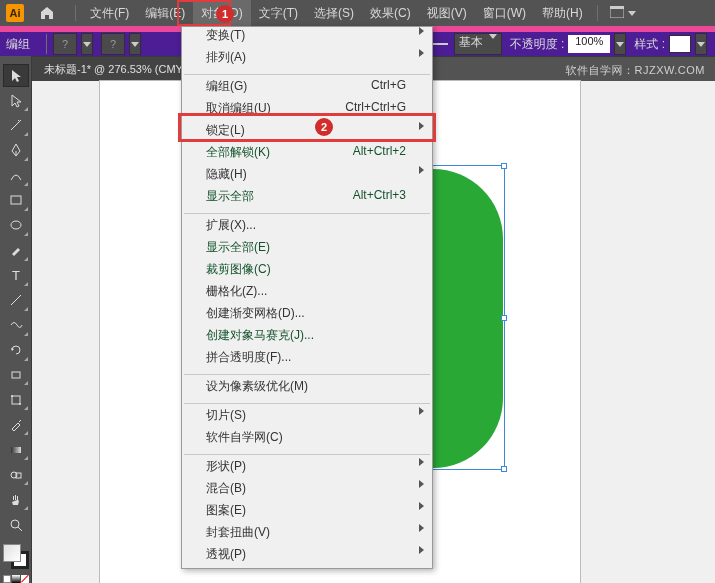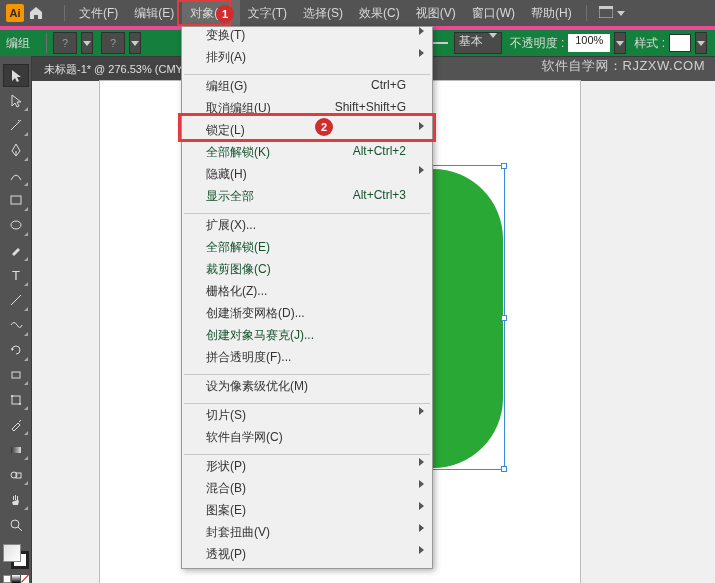--- a/index.html
+++ b/index.html
@@ -1,34 +1,34 @@
 <!DOCTYPE html>
 <html><head>
 <meta charset="utf-8">
 <style>
 *{margin:0;padding:0;box-sizing:border-box;font-family:"Microsoft YaHei",sans-serif;-webkit-font-smoothing:antialiased}
 body{width:715px;height:583px;background:#fff;overflow:hidden;position:relative}
 .menubar{height:26px;background:#535353;display:flex;align-items:center;padding-left:6px;color:#d8d8d8;font-size:12px}
-.ai-logo{width:18px;height:18px;background:#f79500;color:#3a2709;display:flex;align-items:center;justify-content:center;font-weight:bold;font-size:11px;border-radius:2px;margin-right:4px}
+.ai-logo{width:18px;height:18px;background:#f79500;color:#3a2709;display:flex;align-items:center;justify-content:center;font-weight:bold;font-size:11px;border-radius:2px;margin-right:15px}
 .home-icon{width:16px;height:16px;margin-right:14px;display:flex;align-items:center;justify-content:center}
 .menu-item{padding:0 8px;height:26px;display:flex;align-items:center;cursor:default;position:relative}
 .menu-item.active{background:#6a6a6a}
 .menu-sep{width:1px;height:16px;background:#6f6f6f;margin:0 6px}
 .extra-icon{width:14px;height:14px;margin-left:6px}
-.optbar{height:30px;background:#15803d;display:flex;align-items:center;padding-left:6px;color:#d8d8d8;font-size:12px;border-top:4px solid #ec4899}
+.optbar{height:30px;background:#4c1d95;display:flex;align-items:center;padding-left:6px;color:#d8d8d8;font-size:12px;border-top:6px solid #ec4899}
 .opt-label{margin-right:10px}
 .opt-box{width:24px;height:22px;background:#4a4a4a;border:1px solid #2f2f2f;margin-right:4px;display:flex;align-items:center;justify-content:center;color:#999;font-size:11px}
 .opt-drop{width:12px;height:22px;background:#4a4a4a;border:1px solid #2f2f2f;margin-right:8px;display:flex;align-items:center;justify-content:center}
 .opt-sep{width:1px;height:20px;background:#6f6f6f;margin:0 6px}
 .basic-drop{display:flex;align-items:flex-start;background:#4a4a4a;border:1px solid #2f2f2f;height:22px;padding:0 4px;margin-right:8px}
 .opacity-input{background:#fff;color:#222;width:42px;height:18px;font-size:11px;text-align:center;margin:0 4px}
 .style-swatch{width:22px;height:18px;background:#fff;border:1px solid #2f2f2f;margin:0 4px}
 .tabbar{height:25px;background:#535353;display:flex;align-items:center;padding-left:30px;color:#d8d8d8;font-size:11px;border-top:1px solid #3a3a3a}
 .doc-tab{background:#434343;height:25px;padding:0 14px;display:flex;align-items:center;color:#e0e0e0}
-.watermark{position:absolute;right:10px;top:57px;color:#cfcfcf;font-size:13px;letter-spacing:.5px}
+.watermark{position:absolute;right:10px;top:63px;color:#cfcfcf;font-size:11px;letter-spacing:.5px}
 .toolbar{position:absolute;left:0;top:56px;width:32px;height:527px;background:#535353;border-right:1px solid #3a3a3a;padding-top:8px;display:flex;flex-direction:column;align-items:center;gap:2px}
 .tool{width:26px;height:24px;display:flex;align-items:center;justify-content:center;position:relative}
 .tool.active{background:#3a3a3a;border:1px solid #2a2a2a}
 .tool-corner{position:absolute;right:1px;bottom:1px;width:0;height:0;border-left:4px solid transparent;border-bottom:4px solid #aaa}
 .swatch-area{margin-top:6px;width:26px;height:26px;position:relative}
 .swatch-fill{position:absolute;width:18px;height:18px;background:linear-gradient(135deg,#e0e0e0,#fff);border:1px solid #888;left:0;top:0}
 .swatch-stroke{position:absolute;width:18px;height:18px;border:3px solid #222;background:#fff;right:0;bottom:0}
 .mini-swatches{display:flex;gap:1px;margin-top:4px}
 .mini-sw{width:8px;height:8px}
 .canvas{position:absolute;left:32px;top:81px;right:0;bottom:0;background:#f0f0f0}
@@ -287,21 +287,21 @@
       <span>排列(A)</span>
       <div class="dd-arrow"></div>
     </div>
     <div class="dd-sep"></div>
     <div class="dd-item">
       <span>编组(G)</span>
       <span class="dd-shortcut">Ctrl+G</span>
     </div>
     <div class="dd-item">
       <span>取消编组(U)</span>
-      <span class="dd-shortcut">Shift+Shift+G</span>
+      <span class="dd-shortcut">Ctrl+Ctrl+G</span>
     </div>
     <div class="dd-item">
       <span>锁定(L)</span>
       <div class="dd-arrow"></div>
     </div>
     <div class="dd-item disabled">
       <span>全部解锁(K)</span>
       <span class="dd-shortcut">Alt+Ctrl+2</span>
     </div>
     <div class="dd-item">
@@ -310,21 +310,21 @@
     </div>
     <div class="dd-item disabled">
       <span>显示全部</span>
       <span class="dd-shortcut">Alt+Ctrl+3</span>
     </div>
     <div class="dd-sep"></div>
     <div class="dd-item">
       <span>扩展(X)...</span>
     </div>
     <div class="dd-item disabled">
-      <span>全部解锁(E)</span>
+      <span>显示全部(E)</span>
     </div>
     <div class="dd-item disabled">
       <span>裁剪图像(C)</span>
     </div>
     <div class="dd-item">
       <span>栅格化(Z)...</span>
     </div>
     <div class="dd-item">
       <span>创建渐变网格(D)...</span>
     </div>

